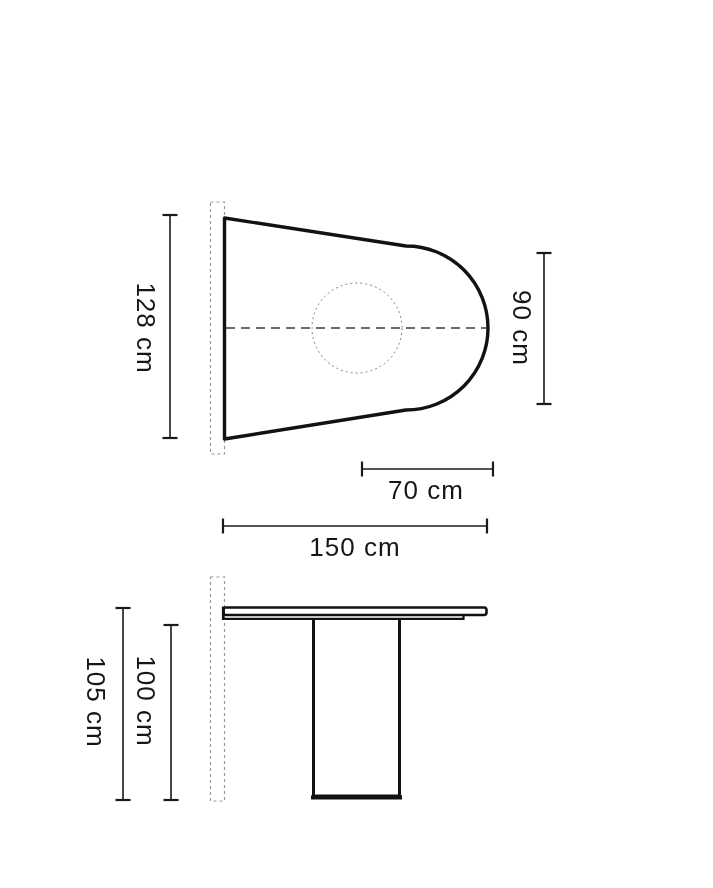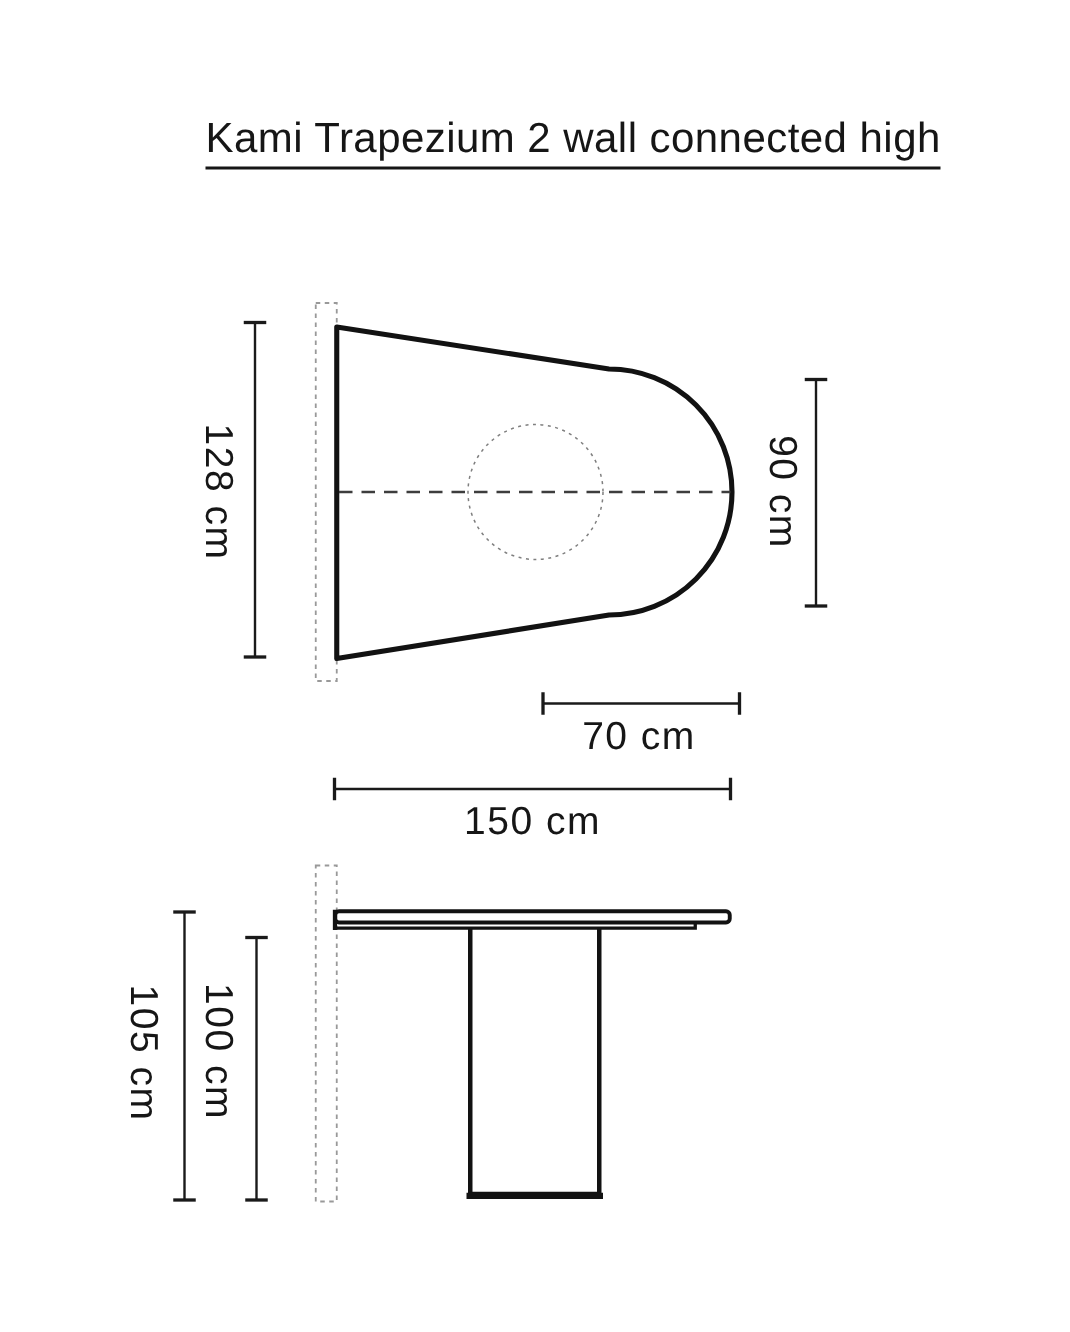--- a/index.html
+++ b/index.html
@@ -79,21 +79,20 @@
     fill: #ffffff;
     stroke: #121212;
     stroke-width: 2.6;
   }
 </style>
 </head>
 <body>
 
 <div class="page">
 
-  <div class="title">Kami Trapezium 2 wall connected high</div>
 
   <svg width="713" height="888" viewBox="0 0 713 888">
 
     <g>
 
       <rect class="wallstrip" x="210.5" y="202" width="14" height="252"></rect>
 
       <path class="outline" d="M 224.5 218 L 406 246 A 82 82 0 0 1 406 410 L 224.5 439 Z"></path>
 
       <line class="centerline" x1="226" y1="328" x2="487" y2="328"></line>

